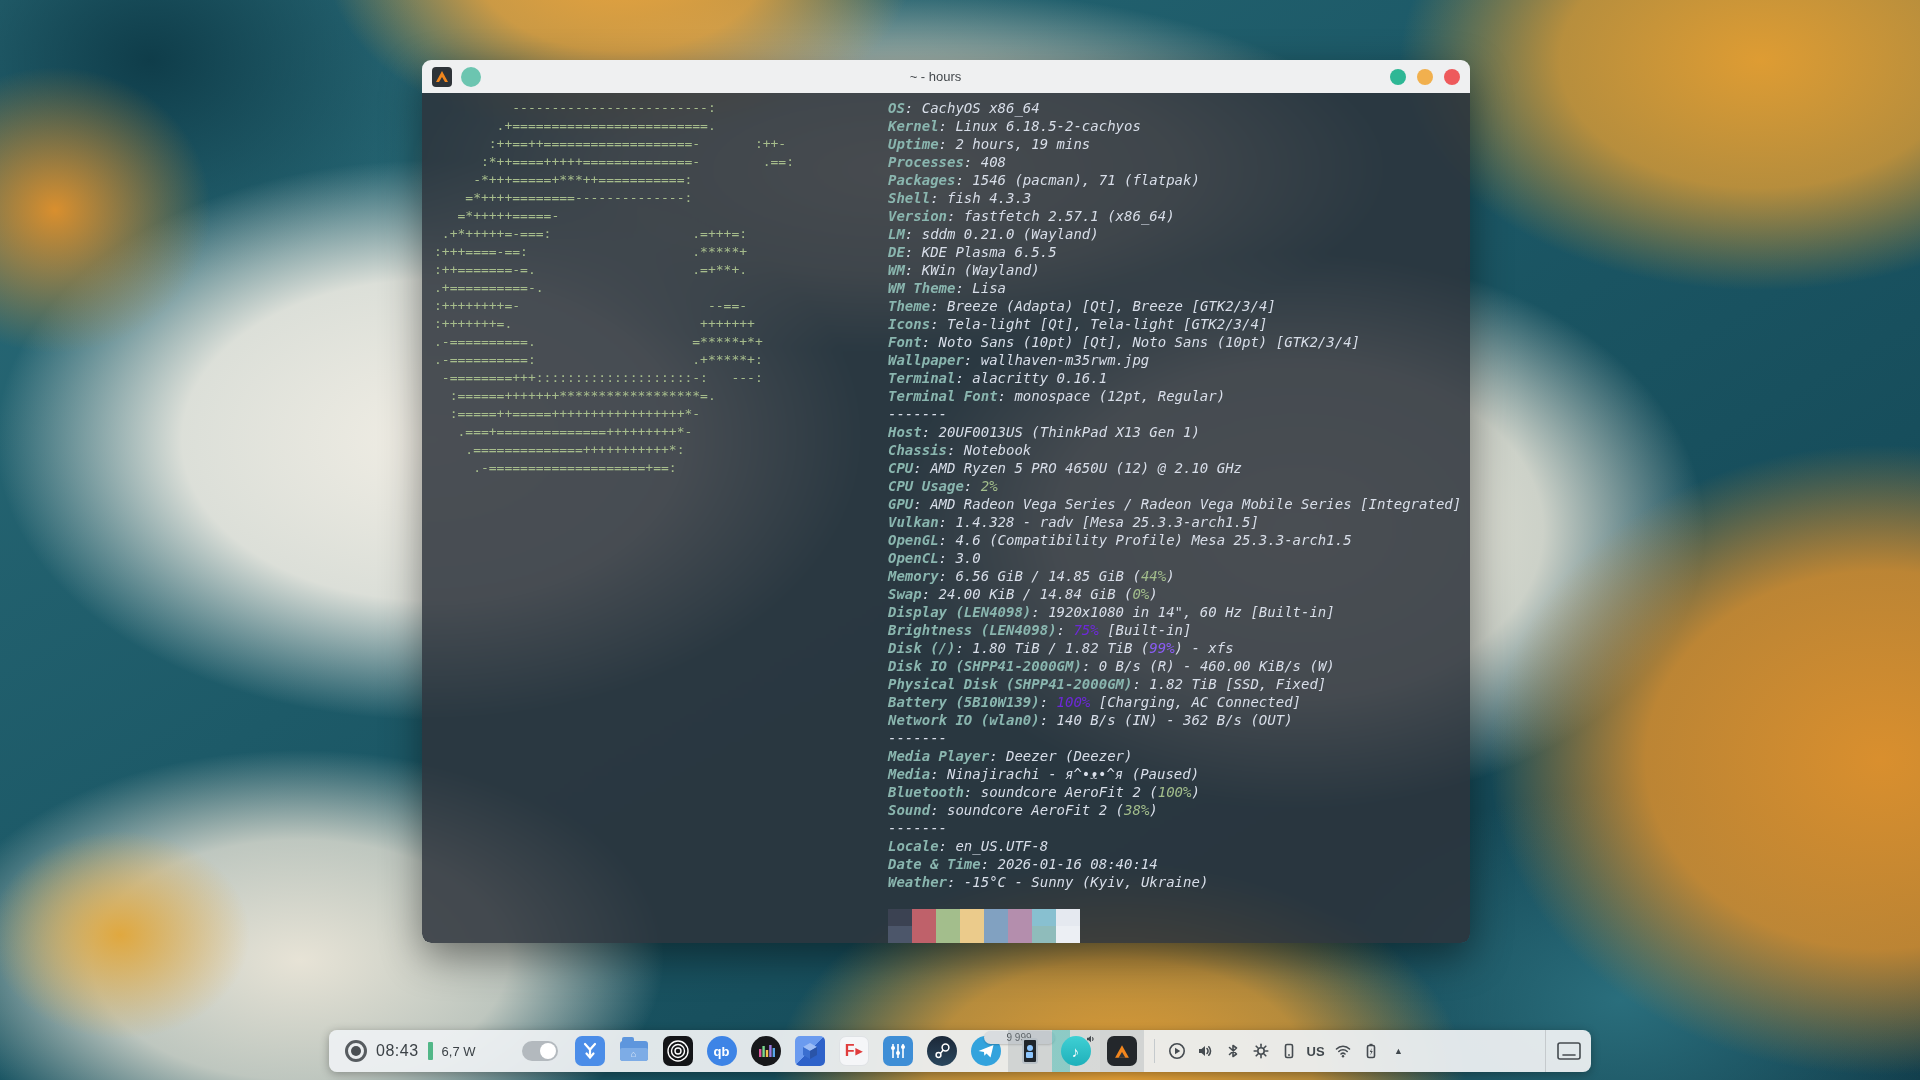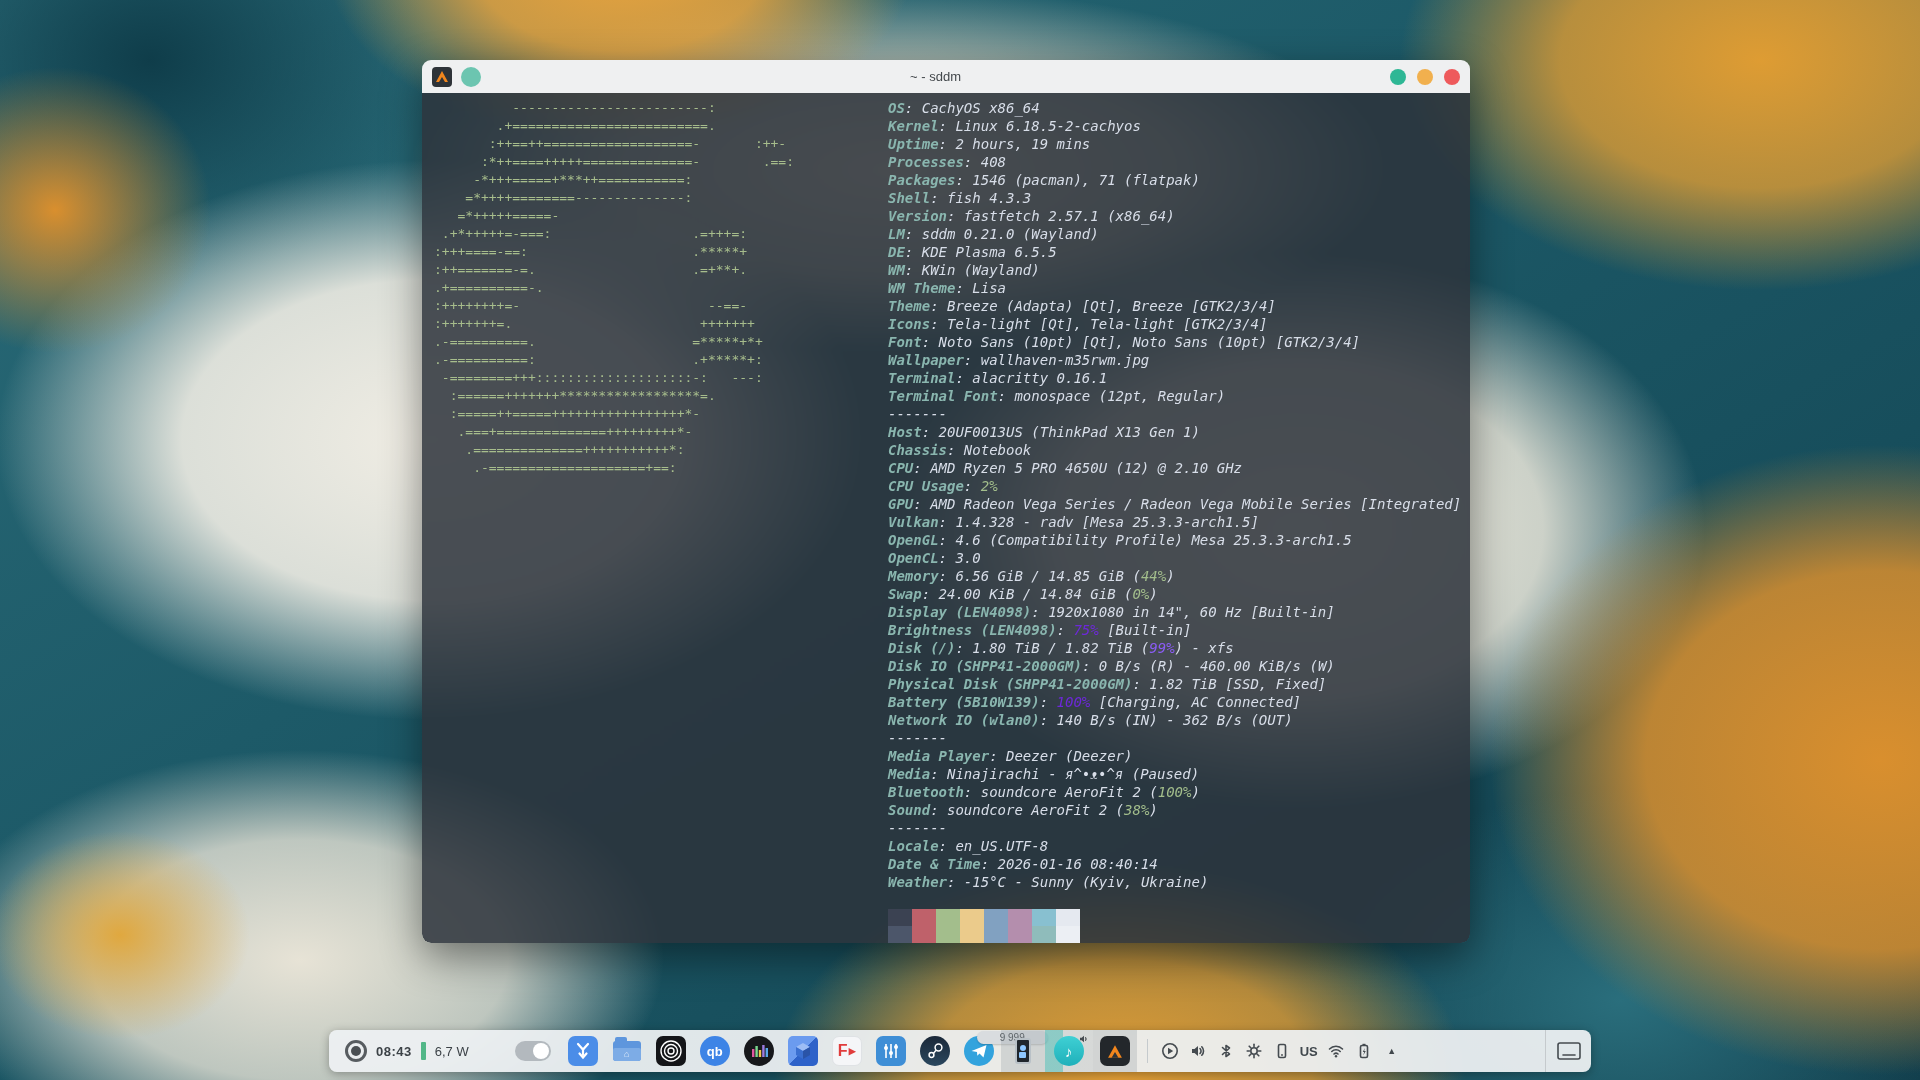--- a/index.html
+++ b/index.html
@@ -53,21 +53,21 @@
   .pal-row { display:flex; height:17px; }
   .pal-row .sw { width:24px; height:17px; }
 
   
   .panel { position:absolute; left:329px; bottom:8px; width:1262px; height:42px;
     background:rgba(237,240,242,.94); border-radius:8px; box-shadow:0 2px 10px rgba(0,0,0,.3);
     display:flex; align-items:center; color:#3c4247; }
   .pleft { display:flex; align-items:center; gap:9px; margin-left:16px; }
   .rec { width:22px; height:22px; border-radius:50%; border:3px solid #575c60; display:flex; align-items:center; justify-content:center; }
   .rec::after { content:""; width:10px; height:10px; border-radius:50%; background:#4a4f53; }
-  .clock { font-size:13px; font-weight:bold; letter-spacing:.5px; }
+  .clock { font-size:16px; font-weight:normal; letter-spacing:.5px; }
   .pbar { width:5px; height:18px; background:#52b788; border-radius:1px; }
   .pwatt { font-size:13px; }
   .vdiv { width:1px; height:24px; background:#c5cacd; }
 
   .toggle { width:36px; height:20px; border-radius:10px; background:#b3b9be; position:relative; margin-left:46px; }
   .toggle::after { content:""; position:absolute; right:2px; top:2px; width:16px; height:16px; border-radius:50%; background:#fff; }
 
   .papps { display:flex; align-items:center; margin-left:10px; height:100%; }
   .cell { width:44px; height:100%; display:flex; align-items:center; justify-content:center; position:relative; }
   .ic { width:30px; height:30px; display:flex; align-items:center; justify-content:center; }
@@ -113,21 +113,21 @@
 <div class="wallpaper"></div>
 
 <div class="terminal">
   <div class="titlebar">
     <div class="tb-left">
       <div class="mini-ala">
           <div class="tri"></div>
         </div>
       <div class="fish-dot"></div>
     </div>
-    <div class="tb-title">~ - sddm</div>
+    <div class="tb-title">~ - hours</div>
     <div class="tb-btns">
       <div class="wbtn" id="btn-min" style="background: rgb(46, 183, 149);"></div>
       <div class="wbtn" id="btn-max" style="background: rgb(241, 176, 78);"></div>
       <div class="wbtn" id="btn-close" style="background: rgb(238, 90, 92);"></div>
     </div>
   </div>
   <div class="term-body">
     <pre class="art" id="ascii-art">          -------------------------:
         .+=========================.
        :++==++===================-       :++-

